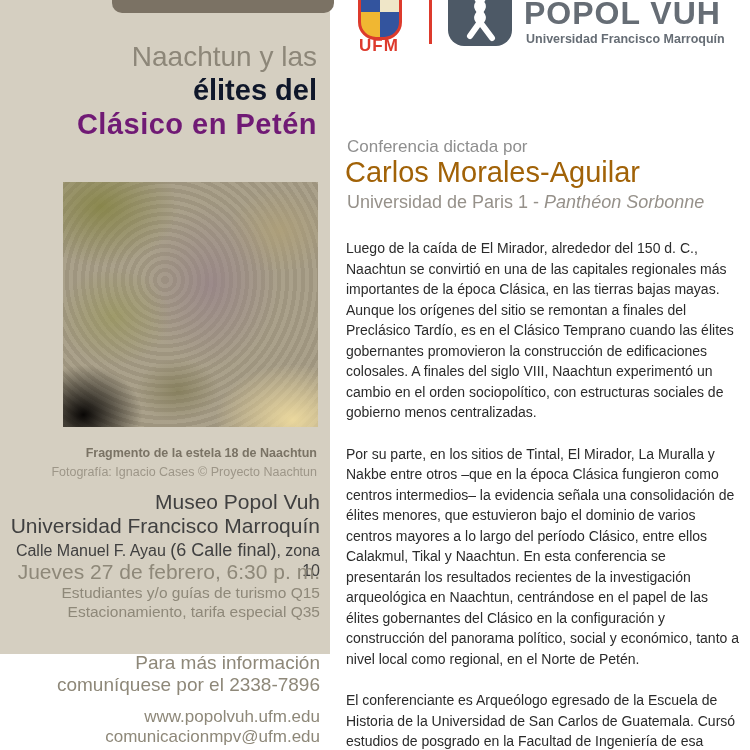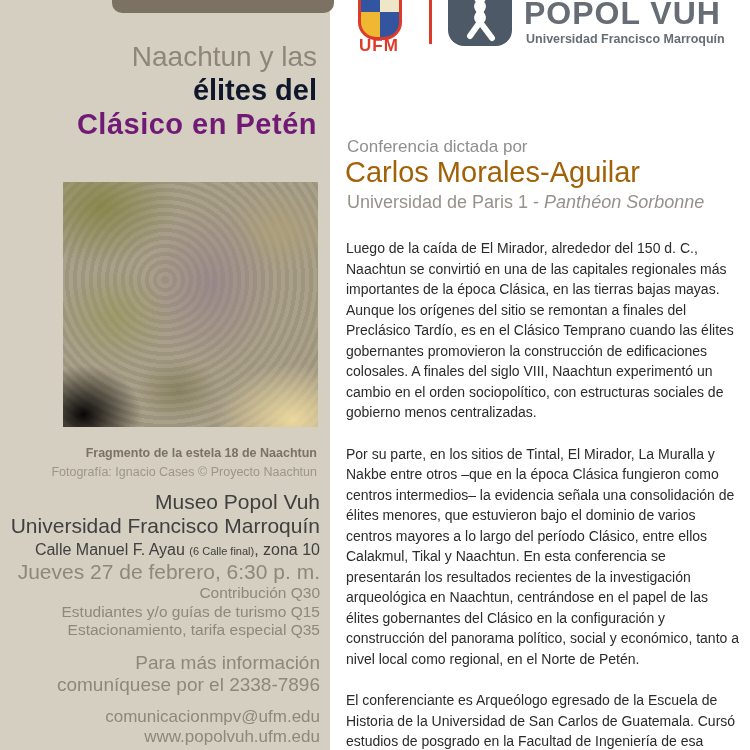--- a/index.html
+++ b/index.html
@@ -1,21 +1,21 @@
 <!DOCTYPE html>
 <html><head>
 <meta charset="utf-8">
 <style>
   html,body { margin:0; padding:0; background:#ffffff; }
   .page {
     position:relative; width:750px; height:750px; overflow:hidden;
     background:#ffffff; font-family:"Liberation Sans", sans-serif;
   }
   
-  .left-col { position:absolute; left:0; top:0; width:330px; height:750px; background:#d5cfc1; }
+  .left-col { position:absolute; left:0; top:0; width:330px; height:654px; background:#d5cfc1; }
   .banner {
     position:absolute; left:112px; top:-29px; width:222px; height:42px;
     background:#7b7264; border-radius:10px; color:#ffffff; font-weight:bold;
     font-size:25px; letter-spacing:2px; text-align:center; line-height:40px;
   }
   .title { position:absolute; top:40px; left:0; right:13px; text-align:right; }
   .title-l1 { font-size:28px; font-weight:400; color:#8d8779; line-height:34px; }
   .title-l2 { font-size:29px; font-weight:700; color:#0f172a; line-height:33px; }
   .title-l3 { font-size:29px; font-weight:700; color:#701a75; line-height:34px; letter-spacing:0.5px; }
   .photo {
@@ -30,21 +30,21 @@
       radial-gradient(ellipse 75px 60px at 85% 20%, rgba(175,160,120,0.8), rgba(175,160,120,0) 70%),
       radial-gradient(ellipse 60px 45px at 45% 85%, rgba(110,105,60,0.5), rgba(110,105,60,0) 70%),
       repeating-radial-gradient(circle at 40% 40%, rgba(0,0,0,0.05) 0 4px, rgba(255,255,255,0.04) 4px 8px);
   }
   .caption { position:absolute; top:433px; left:0; right:13px; text-align:right;margin-top:12px; }
   .caption-bold { font-size:12.5px; font-weight:700; color:#7a7365; line-height:16px; }
   .caption-credit { font-size:12.5px; color:#9d9688; line-height:16px; margin-top:3px;padding-left:44px; }
   .venue { position:absolute; top:490px; left:0; right:10px; text-align:right; color:#404040; }
   .venue-big { font-size:21px; line-height:24px; }
   .venue-address { font-size:16px; line-height:20px; margin-top:2px; }
-  .addr-small { font-size:11px; }
+  .addr-small { font-size:18px; }
   .event { position:absolute; top:559px; left:0; right:10px; text-align:right; color:#8e8879; }
   .event-datetime { font-size:21px; line-height:25px; }
   .event-fee { font-size:15.5px; line-height:18.5px; }
   .contact1 { position:absolute; top:652px; left:0; right:10px; text-align:right; color:#8e8879; font-size:19px; line-height:21.5px; }
   .contact2 { position:absolute; top:707px; left:0; right:10px; text-align:right; color:#8e8879; font-size:17px; line-height:19.5px; }
   .contact2 a { color:#8e8879; text-decoration:none; }
   
   .ufm-crest {
     position:absolute; left:358px; top:-16px; width:38px; height:50px;
     border:3px solid #dd3a2c; border-radius:7px 7px 18px 18px;
@@ -94,33 +94,32 @@
     <div class="venue">
       <div class="venue-big">Museo Popol Vuh</div>
       <div class="venue-big">Universidad Francisco Marroquín</div>
       <div class="venue-address">
         <span>Calle Manuel F. Ayau </span><span class="addr-small">(6 Calle final)</span><span>, zona 10</span>
       </div>
     </div>
 
     <div class="event">
       <div class="event-datetime">Jueves 27 de febrero, 6:30 p. m.</div>
-      <div class="event-fee">Contribución Q30</div>
       <div class="event-fee">Estudiantes y/o guías de turismo Q15</div>
       <div class="event-fee">Estacionamiento, tarifa especial Q35</div>
     </div>
 
     <div class="contact1">
       <div>Para más información</div>
       <div>comuníquese por el 2338-7896</div>
     </div>
 
     <div class="contact2">
+      <div><a href="#">www.popolvuh.ufm.edu</a></div>
       <div><a href="#">comunicacionmpv@ufm.edu</a></div>
-      <div><a href="#">www.popolvuh.ufm.edu</a></div>
     </div>
   </div>
 
   <div class="ufm-crest"></div>
   <div class="ufm-label">UFM</div>
   <div class="red-divider"></div>
   <div class="pv-badge">
     <svg width="36" height="64" viewBox="0 0 36 64">
       <g fill="none" stroke="#ffffff" stroke-width="6" stroke-linecap="round">
         <path d="M18 2 C8 9, 28 15, 18 22 C8 29, 28 35, 18 42"></path>

